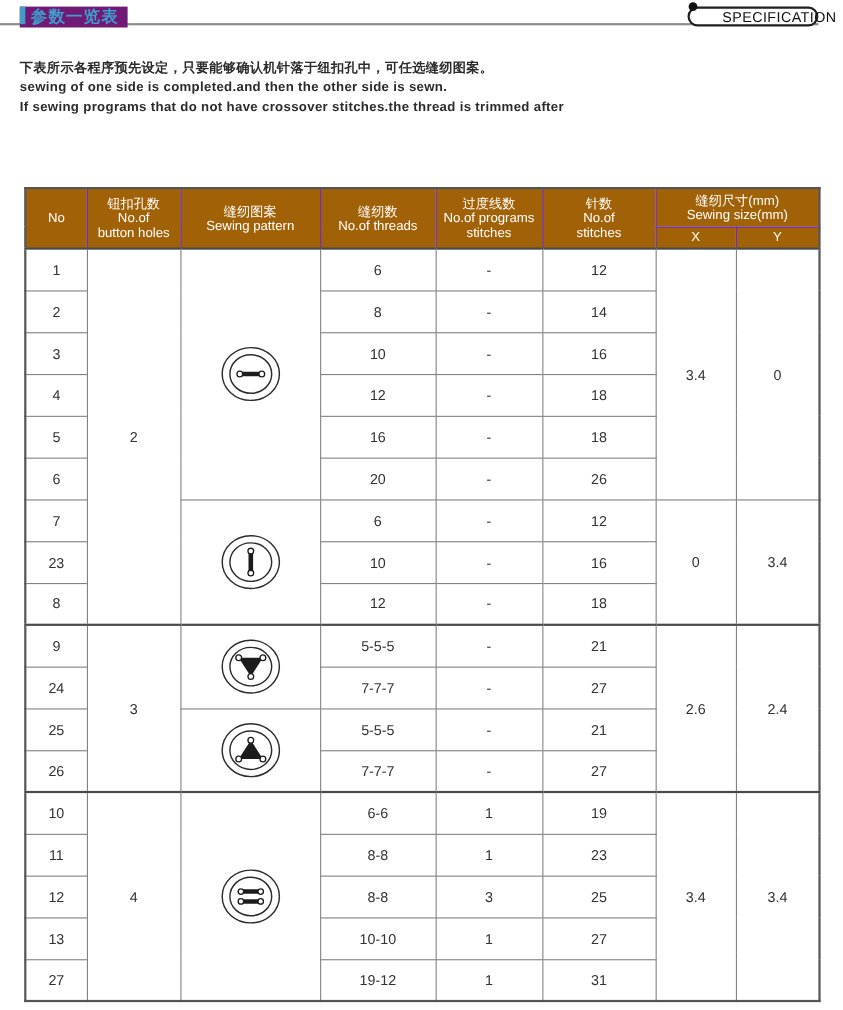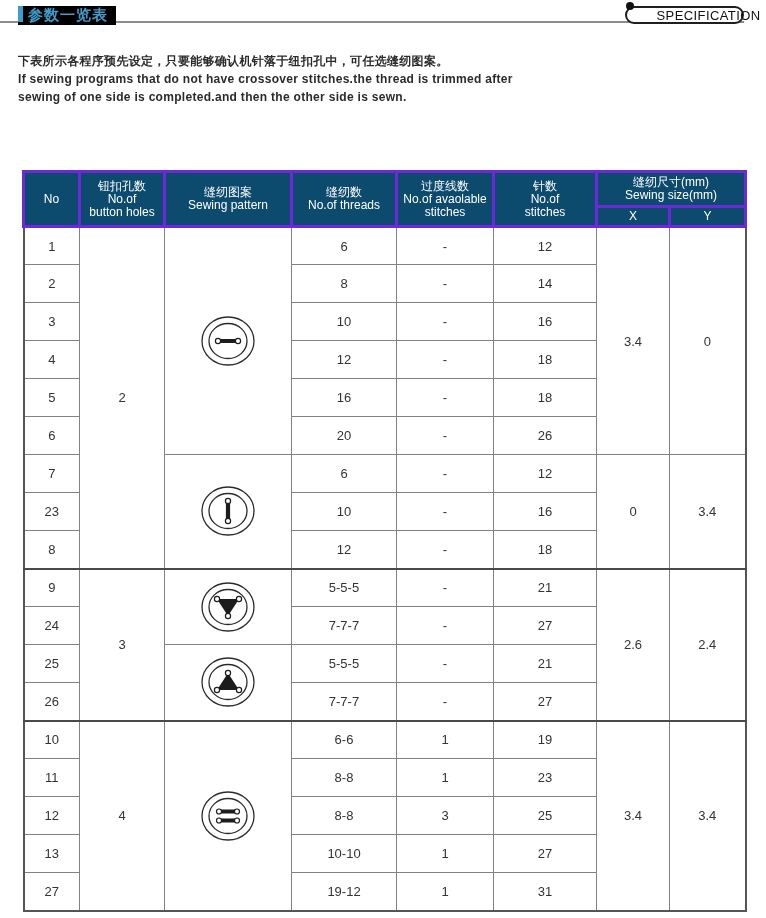--- a/index.html
+++ b/index.html
@@ -2,37 +2,37 @@
 <html><head>
 <meta charset="utf-8">
 <style>
   * { margin:0; padding:0; box-sizing:border-box; }
   html,body { width:766px; height:918px; background:#fff;
     font-family:"Liberation Sans","DejaVu Sans",sans-serif; color:#333; }
   .page { position:relative; width:766px; height:918px; background:#fff; overflow:hidden; }
 
   
   .spec-line { position:absolute; top:21px; left:0; width:744px; height:2px; background:#8d8d8d; }
-  .title-block { position:absolute; top:6px; left:18px; display:flex; align-items:flex-start; background:#000000; padding-right:8px; z-index:2; }
+  .title-block { position:absolute; top:6px; left:18px; display:flex; align-items:flex-start; background:#701a75; padding-right:8px; z-index:2; }
   .title-bar { width:5px; height:16px; background:#3f9ccb; margin-right:5px; }
   .title-text { font-size:15px; font-weight:600; color:#3f9ccb; letter-spacing:1px; }
   .spec-tab { position:absolute; top:6px; left:625px; width:119px; height:18px;
     border:2px solid #1f1f1f; border-radius:10px; background:#fff; z-index:3;
     display:flex; align-items:center; justify-content:center;
     font-size:13px; color:#111; letter-spacing:0.4px;padding-left:48px; }
   .spec-dot { position:absolute; top:2px; left:626px; width:8px; height:8px; border-radius:50%; background:#111; z-index:4; }
 
   
   .intro { position:absolute; top:52px; left:18px; width:560px; font-size:12px; line-height:18px; color:#2b2b2b;font-weight:bold; }
   .intro div { letter-spacing:0.3px; white-space:nowrap; }
 
   
   table.spec { position:absolute; top:170px; left:22px; width:722px;
     border-collapse:collapse; table-layout:fixed; border:2px solid #555; }
-  th { background:#0c4a6e; color:#fff; font-weight:400; border:3px solid #6d28d9;
+  th { background:#a16207; color:#fff; font-weight:400; border:1px solid #6d28d9;
     font-size:12px; line-height:13px; text-align:center; vertical-align:middle; padding:1px; }
   thead tr.main-hdr { height:35px; }
   thead tr.sub-hdr { height:20px; }
   td { border:1px solid #828282; text-align:center; vertical-align:middle;
     font-size:13px; color:#333; background:#fff; }
   tbody tr { height:38px; }
   tbody tr.first-data td { border-top:2px solid #4a4a4a; }
   tbody tr.group-start td { border-top:2px solid #4a4a4a; }
   .pattern-cell svg { display:block; margin:0 auto; }
 </style>
@@ -44,22 +44,22 @@
   <div class="spec-line"></div>
   <div class="title-block">
     <div class="title-bar"></div>
     <div class="title-text">参数一览表</div>
   </div>
   <div class="spec-dot"></div>
   <div class="spec-tab">SPECIFICATION</div>
 
   <div class="intro">
     <div>下表所示各程序预先设定，只要能够确认机针落于纽扣孔中，可任选缝纫图案。</div>
+    <div>sewing of one side is completed.and then the other side is sewn.</div>
     <div>If sewing programs that do not have crossover stitches.the thread is trimmed after</div>
-    <div>sewing of one side is completed.and then the other side is sewn.</div>
   </div>
 
   <table class="spec">
     <colgroup>
       <col style="width:56px">
         <col style="width:85px">
         <col style="width:127px">
         <col style="width:105px">
       <col style="width:97px">
         <col style="width:103px">
@@ -79,21 +79,21 @@
         <th rowspan="2">
           <div>缝纫图案</div>
             <div>Sewing pattern</div>
         </th>
         <th rowspan="2">
           <div>缝纫数</div>
             <div>No.of threads</div>
         </th>
         <th rowspan="2">
           <div>过度线数</div>
-            <div>No.of avaolable</div>
+            <div>No.of programs</div>
             <div>stitches</div>
         </th>
         <th rowspan="2">
           <div>针数</div>
             <div>No.of</div>
             <div>stitches</div>
         </th>
         <th colspan="2">
           <div>缝纫尺寸(mm)</div>
             <div>Sewing size(mm)</div>

